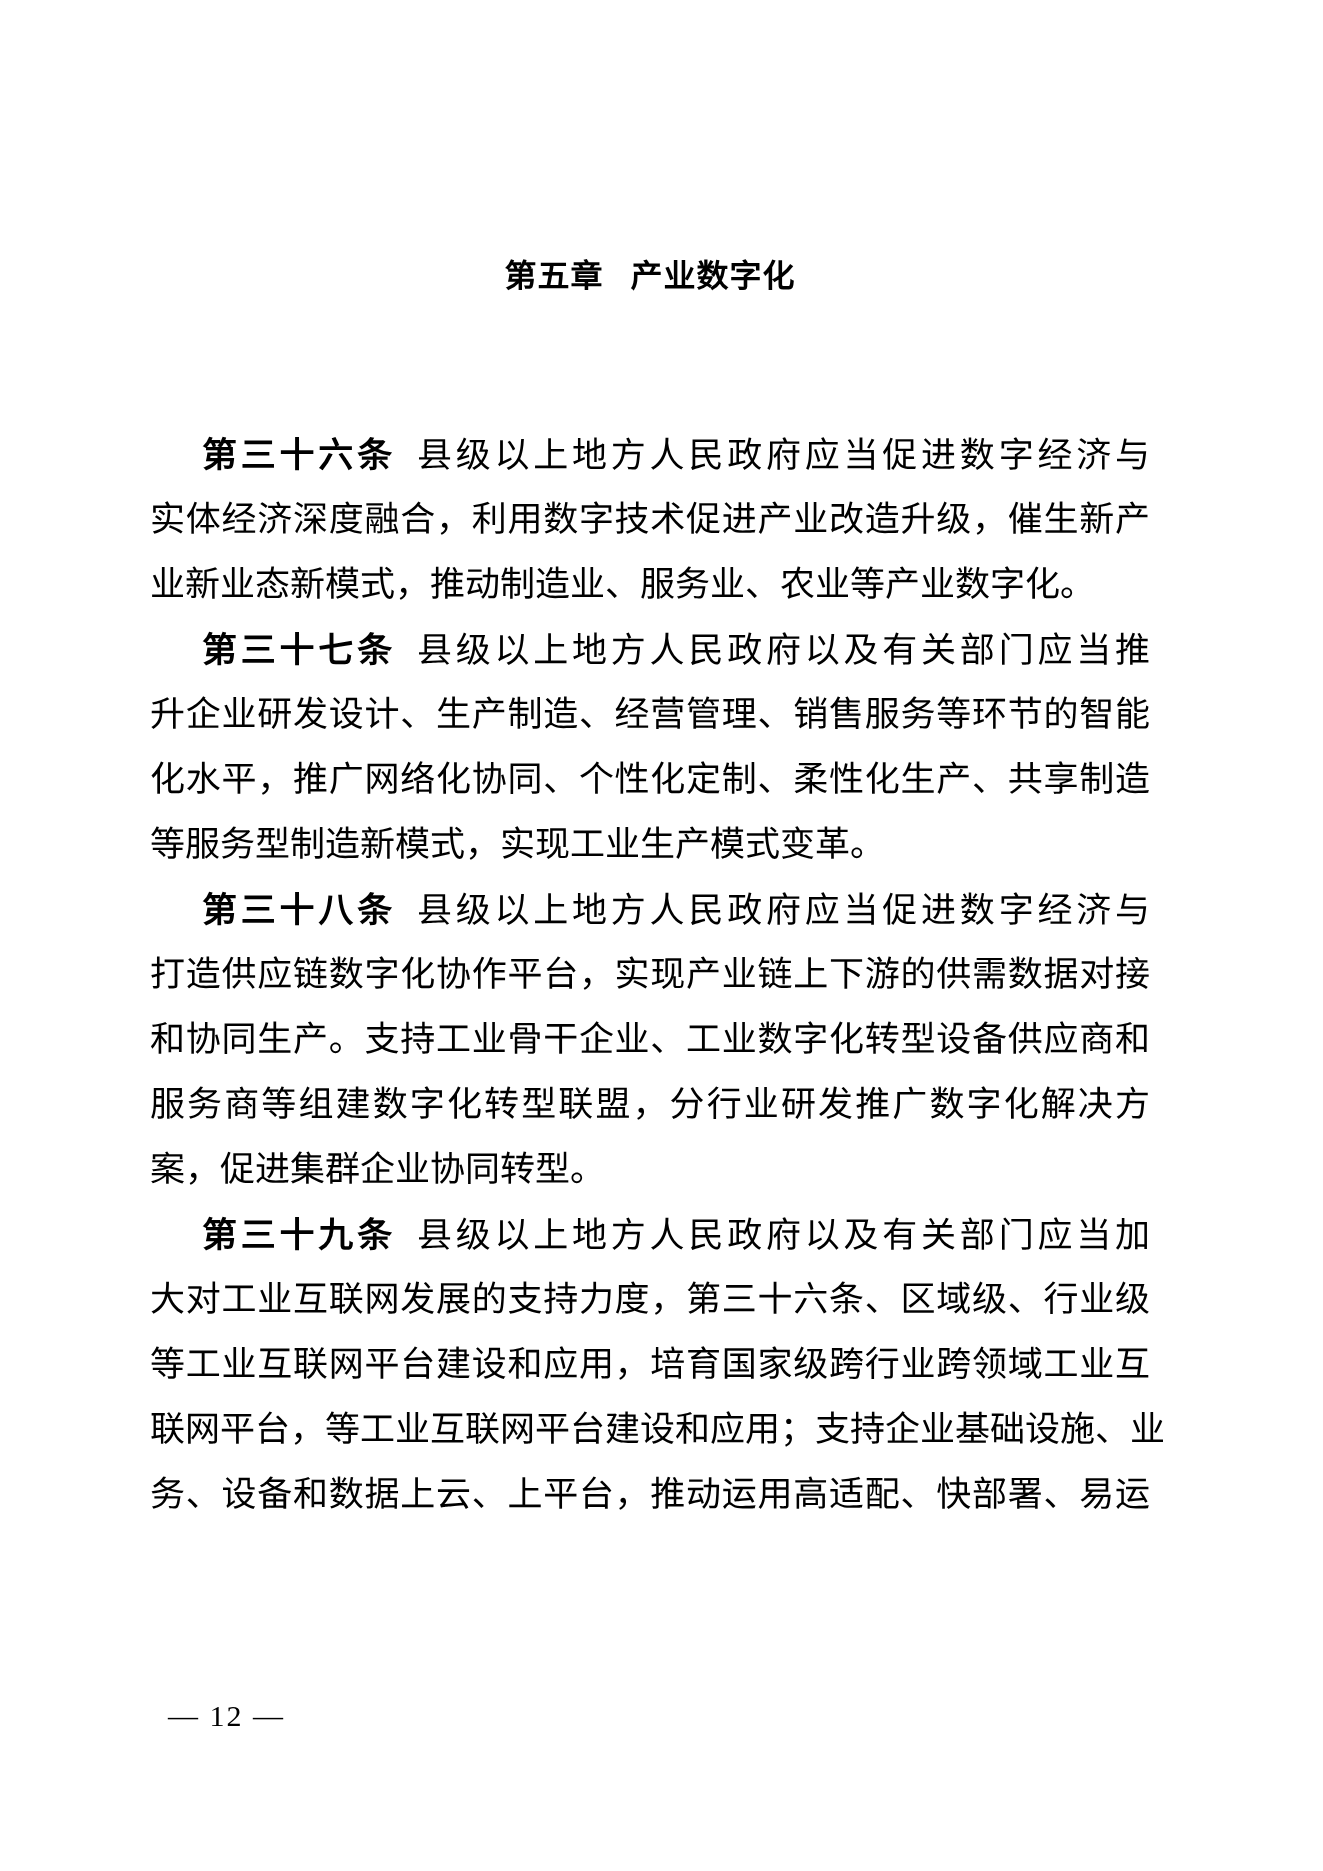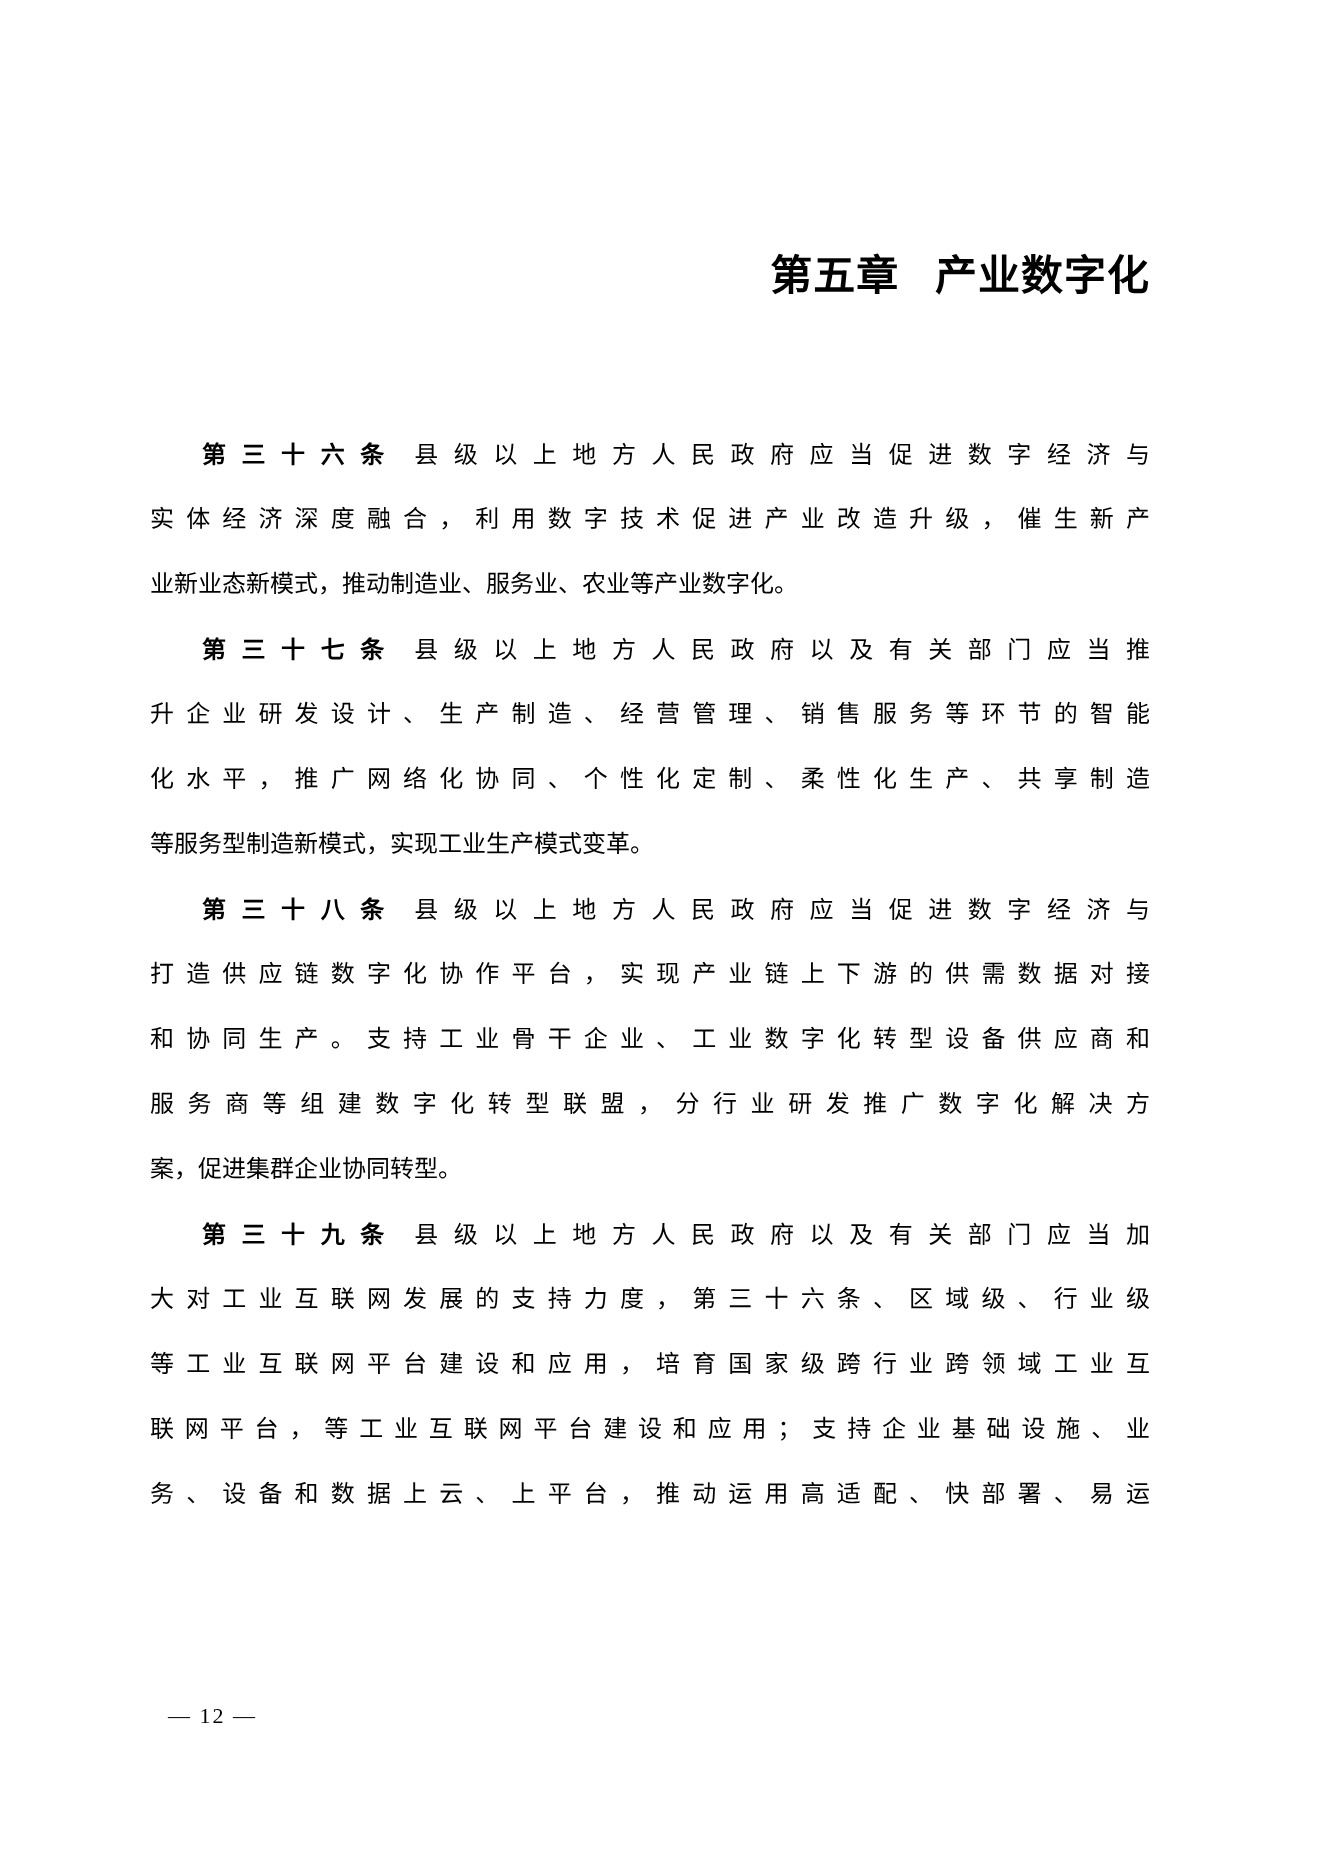--- a/index.html
+++ b/index.html
@@ -25,33 +25,33 @@
     position: absolute;
     left: 150px;
     top: 0;
     width: 1000px;
   }
   .chapter-title {
     margin: 0;
     padding-top: 248px;
     height: 56px;
     line-height: 56px;
-    text-align: right;
+    text-align: center;
     font-family: "Liberation Sans", "DejaVu Sans", sans-serif;
     font-weight: 700;
-    font-size: 42px;
+    font-size: 32px;
     letter-spacing: 1px;
     color: #000000;
   }
   .chapter-title .title-name {
     margin-left: 0.85em;
   }
   .body-text {
     margin-top: 118px;
-    font-size: 24px;
+    font-size: 35px;
     color: #000000;
   }
   .para {
     margin: 0;
     padding: 0;
   }
   .line {
     display: block;
     height: 65px;
     line-height: 65px;
@@ -70,21 +70,21 @@
     font-family: "Liberation Sans", "DejaVu Sans", sans-serif;
     font-weight: 700;
     margin-right: 0.6em;
   }
   .page-footer {
     position: absolute;
     left: 168px;
     top: 1692px;
     height: 48px;
     line-height: 48px;
-    font-size: 22px;
+    font-size: 30px;
     font-family: "Liberation Serif", "DejaVu Serif", serif;
     color: #000000;
     letter-spacing: 2px;
   }
 </style>
 </head>
 <body>
 
 <div class="page">
   <div class="content">

